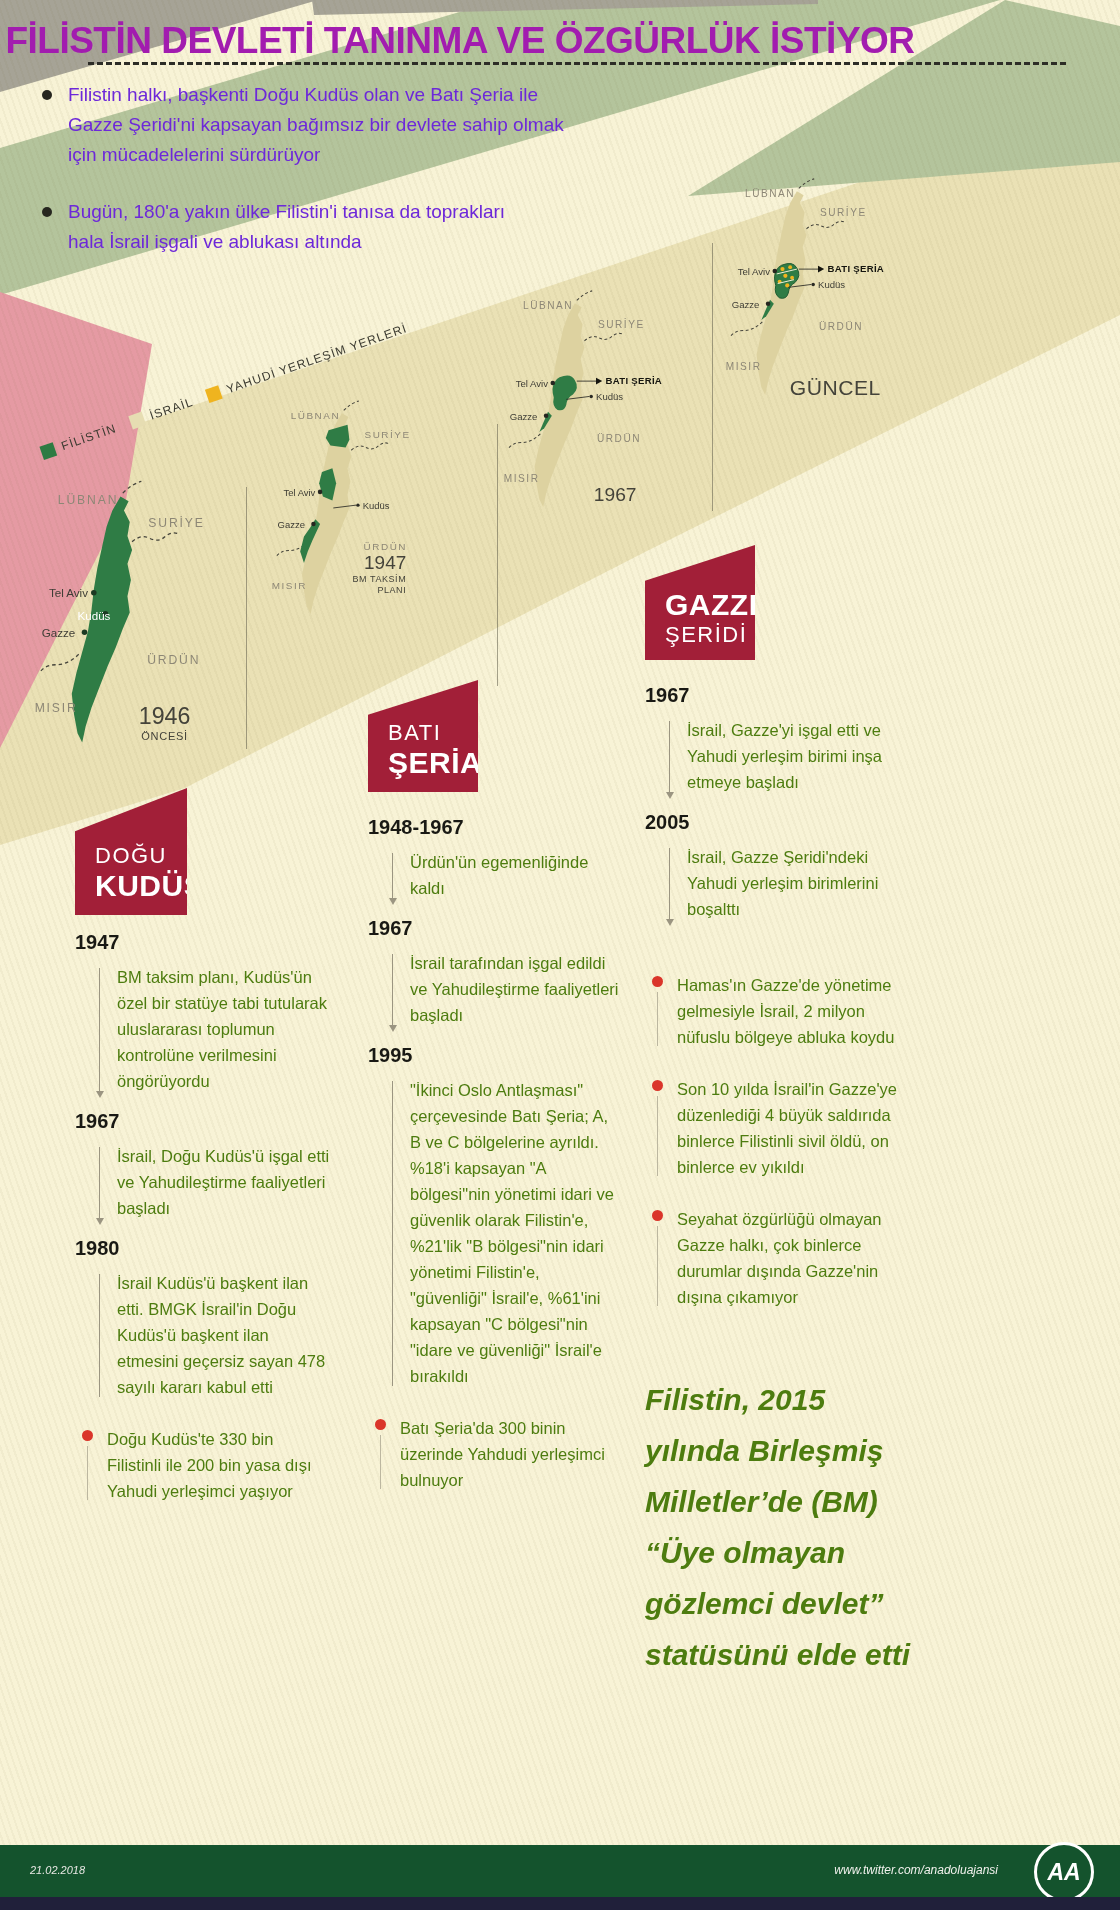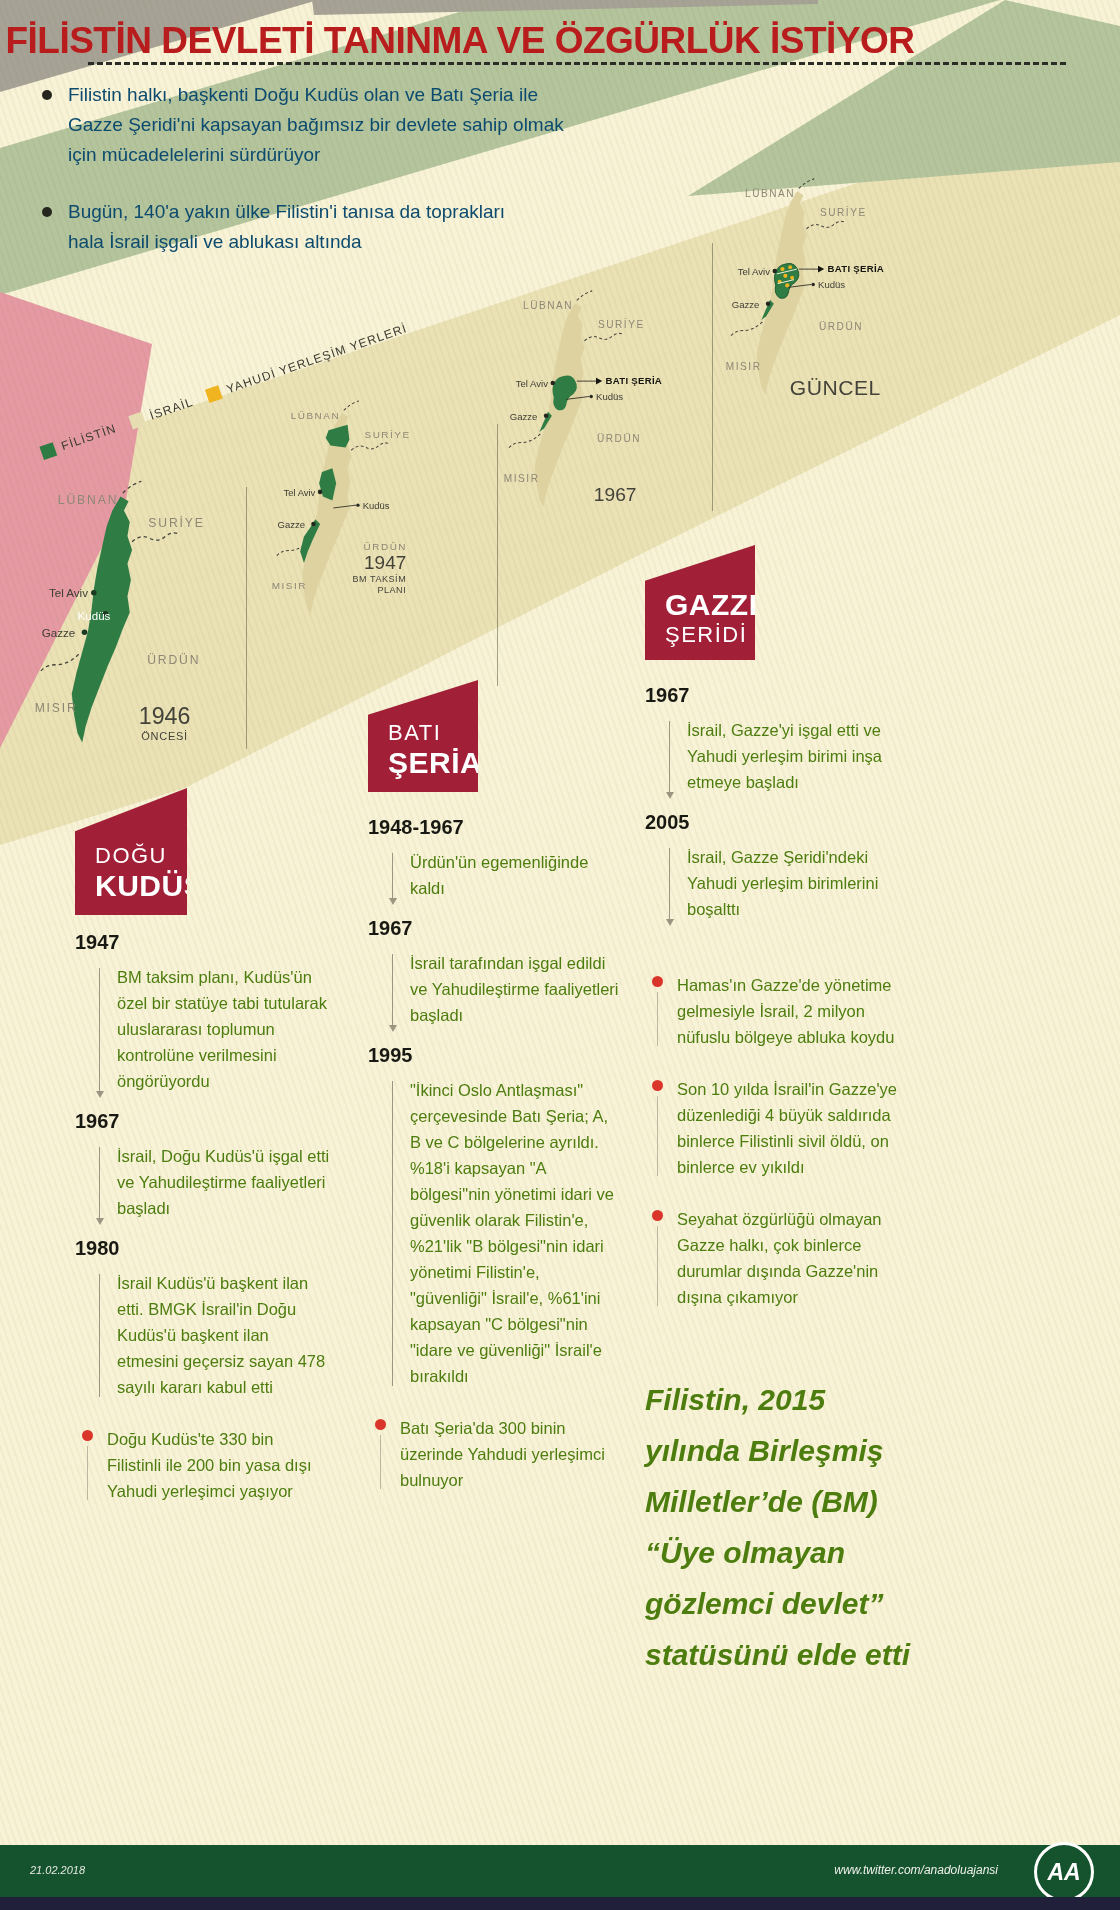--- a/index.html
+++ b/index.html
@@ -8,24 +8,24 @@
   .bg{position:absolute;inset:0;}
   .bg.tan{background:#eae1b5;clip-path:polygon(0px 470px,1120px 95px,1120px 315px,645px 552px,185px 788px,0px 845px);}
   .bg.green-a{background:#b4c49c;clip-path:polygon(500px 0px,1000px 0px,0px 295px,0px 148px);}
   .bg.green-b{background:#b4c49c;clip-path:polygon(1005px 0px,1120px 26px,1120px 162px,688px 196px);}
   .bg.gray-tri{background:#a6a396;clip-path:polygon(0px 0px,318px 0px,0px 92px);}
   .bg.gray-sliver{background:#a6a396;clip-path:polygon(312px 0px,818px 0px,818px 4px,314px 15px);}
   .bg.pink{background:#e59aa3;clip-path:polygon(0px 292px,152px 344px,126px 500px,0px 748px);}
   .texture{position:absolute;inset:0;pointer-events:none;
            background:repeating-linear-gradient(71deg,rgba(110,100,50,.05) 0 2px,rgba(0,0,0,0) 2px 6px);}
   .title{position:absolute;left:0;top:20px;width:920px;text-align:center;
-         font-size:37px;font-weight:800;color:#b91c1c;letter-spacing:-.5px;}
+         font-size:37px;font-weight:800;color:#a21caf;letter-spacing:-.5px;}
   .dashline{position:absolute;left:88px;top:62px;width:978px;border-top:3px dashed #2c2c26;}
   .intro{position:absolute;left:42px;top:80px;width:570px;}
-  .intro-item{display:flex;gap:16px;margin-bottom:27px;color:#0c4a6e;font-size:19px;line-height:1.58;}
+  .intro-item{display:flex;gap:16px;margin-bottom:27px;color:#6d28d9;font-size:19px;line-height:1.58;}
   .intro-dot{width:10px;height:10px;border-radius:50%;background:#26261f;margin-top:10px;flex:none;}
   .intro-item:nth-child(1) .intro-text{max-width:505px;}
   .intro-item:nth-child(2) .intro-text{max-width:440px;}
   .intro-item:nth-child(3) .intro-text{max-width:420px;}
   .legend{position:absolute;left:44px;top:446px;display:flex;gap:15px;
           transform:rotate(-19deg);transform-origin:0 100%;}
   .legend-item{display:flex;align-items:center;gap:7px;}
   .legend-swatch{width:14px;height:14px;flex:none;}
   .sw-filistin{background:#2e7b43;}
   .sw-israil{background:#e6ddb2;}
@@ -85,21 +85,21 @@
   <div class="title">FİLİSTİN DEVLETİ TANINMA VE ÖZGÜRLÜK İSTİYOR</div>
   <div class="dashline"></div>
 
   <div class="intro">
     <div class="intro-item">
       <span class="intro-dot"></span>
       <span class="intro-text">Filistin halkı, başkenti Doğu Kudüs olan ve Batı Şeria ile Gazze Şeridi'ni kapsayan bağımsız bir devlete sahip olmak için mücadelelerini sürdürüyor</span>
     </div>
     <div class="intro-item">
       <span class="intro-dot"></span>
-      <span class="intro-text">Bugün, 140'a yakın ülke Filistin'i tanısa da toprakları hala İsrail işgali ve ablukası altında</span>
+      <span class="intro-text">Bugün, 180'a yakın ülke Filistin'i tanısa da toprakları hala İsrail işgali ve ablukası altında</span>
     </div>
   </div>
 
   <div class="legend">
     <div class="legend-item">
       <span class="legend-swatch sw-filistin"></span>
       <span class="legend-label">FİLİSTİN</span>
     </div>
     <div class="legend-item">
       <span class="legend-swatch sw-israil"></span>

